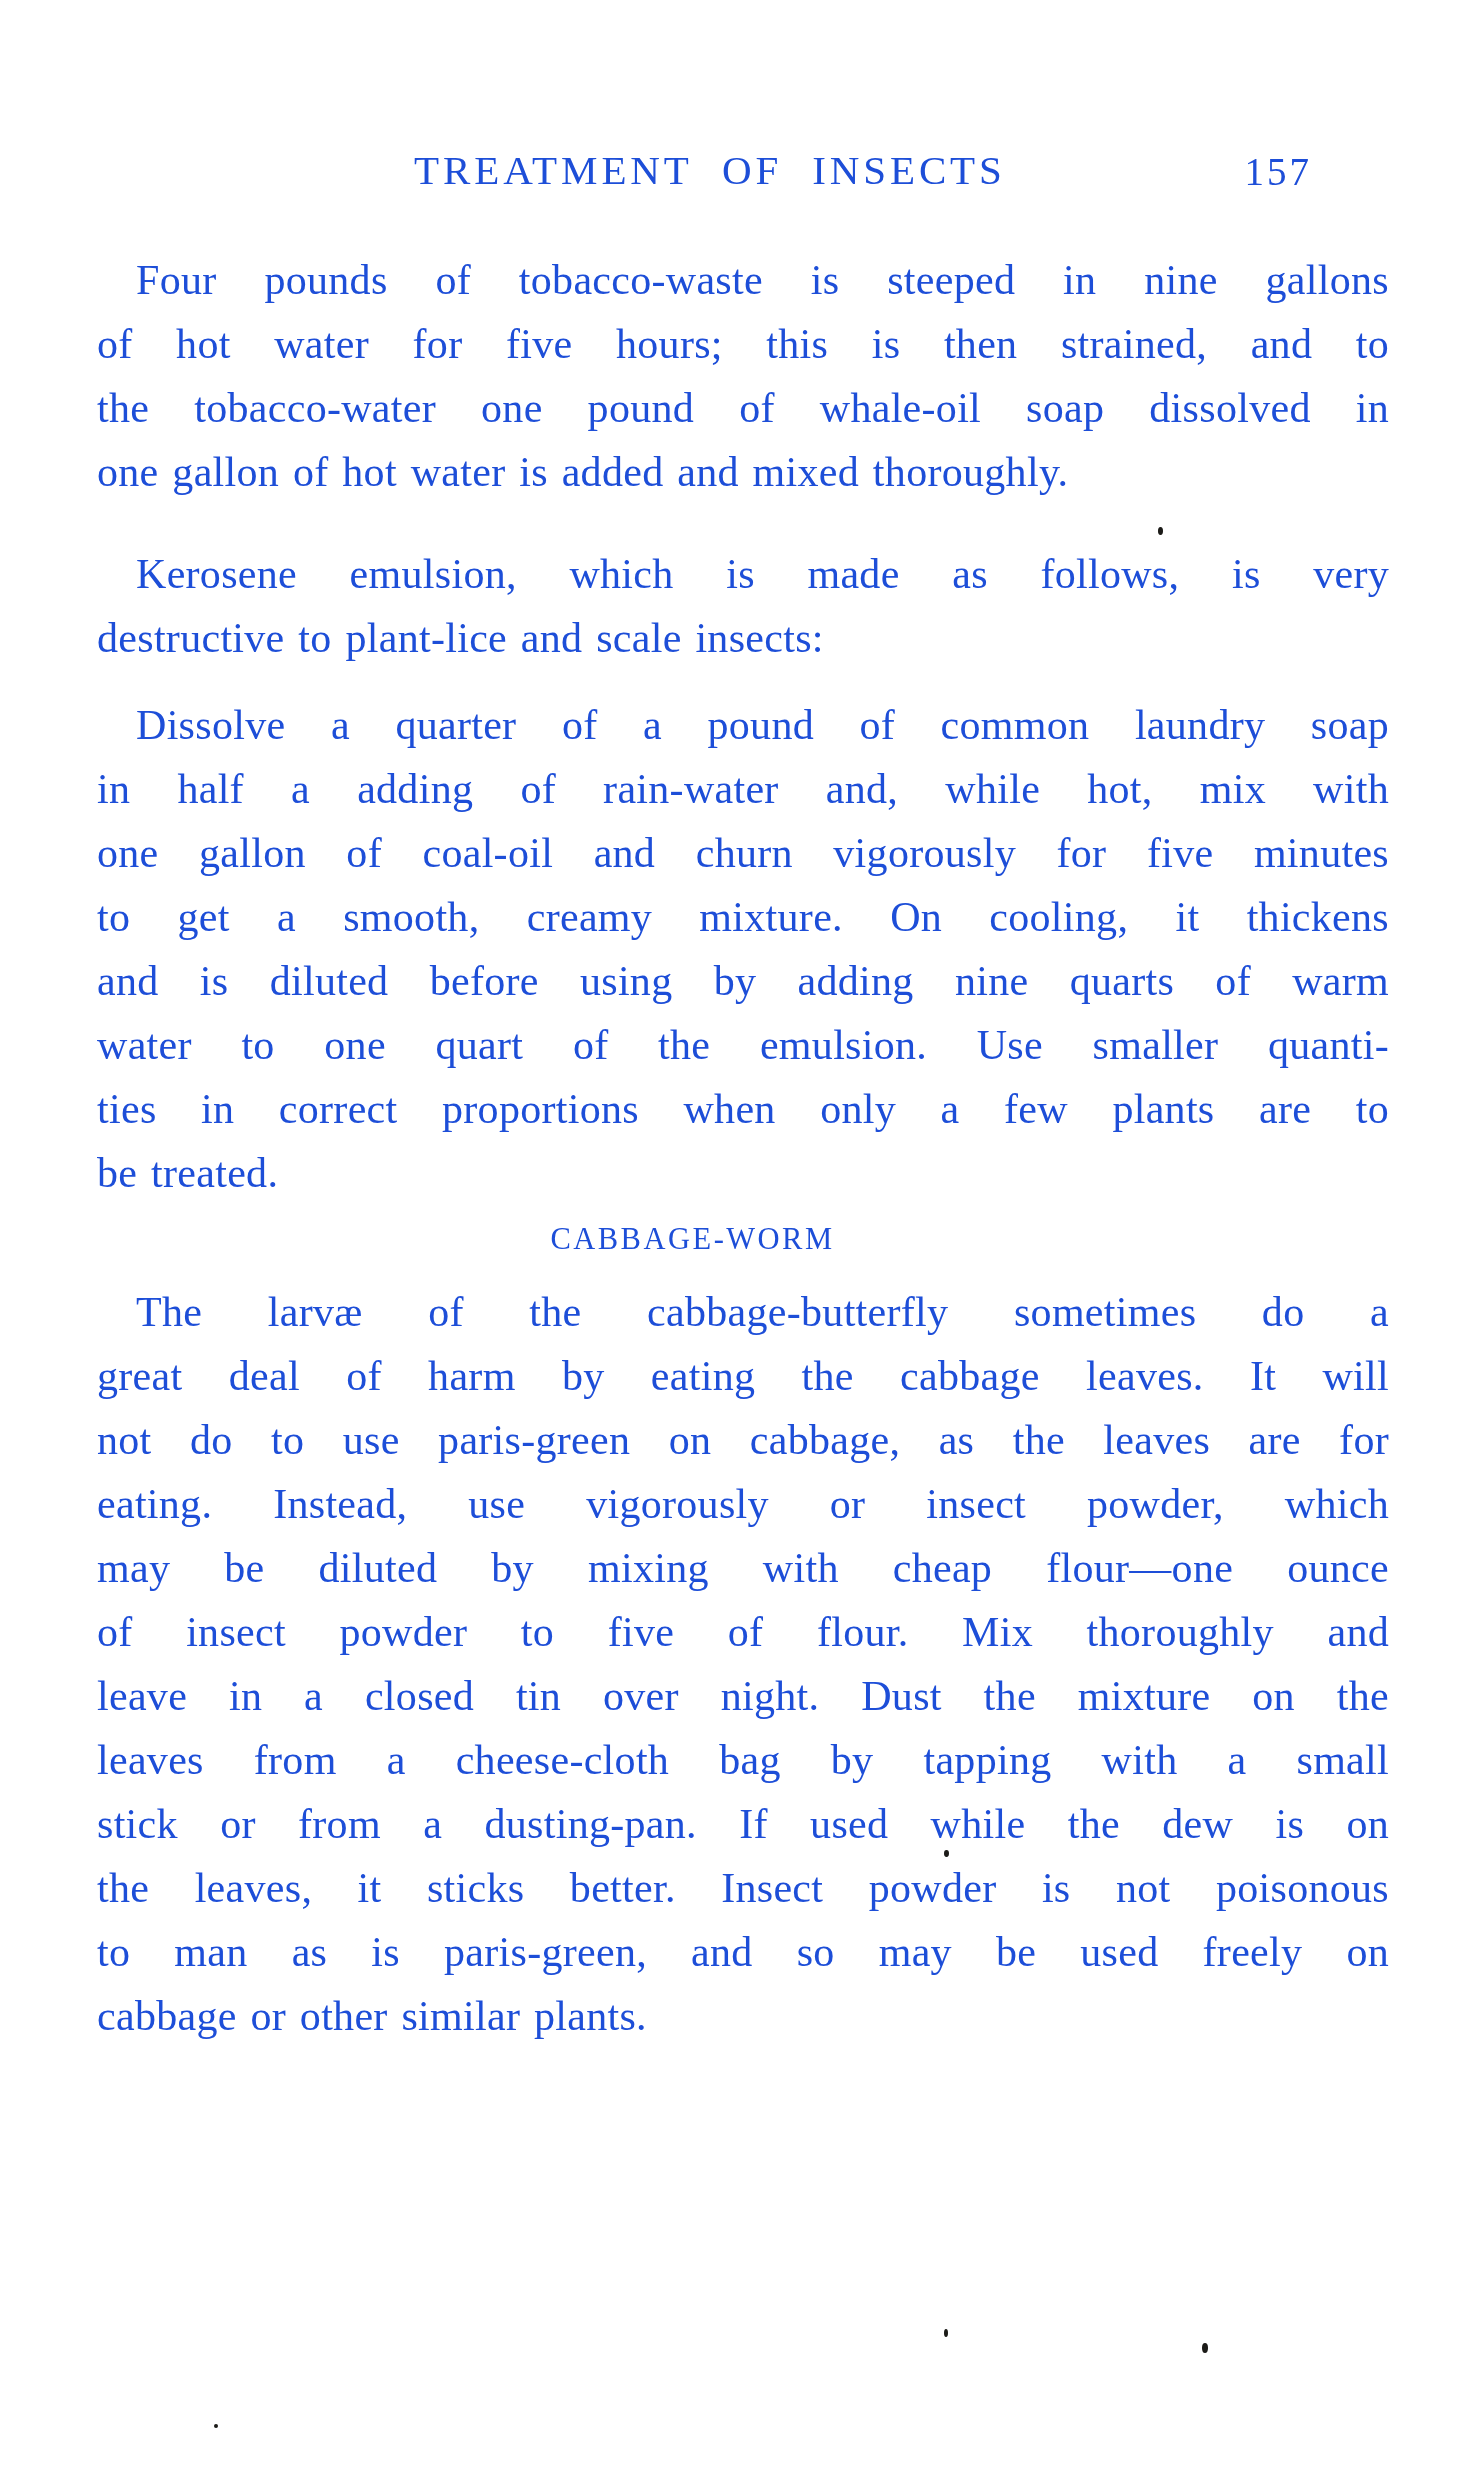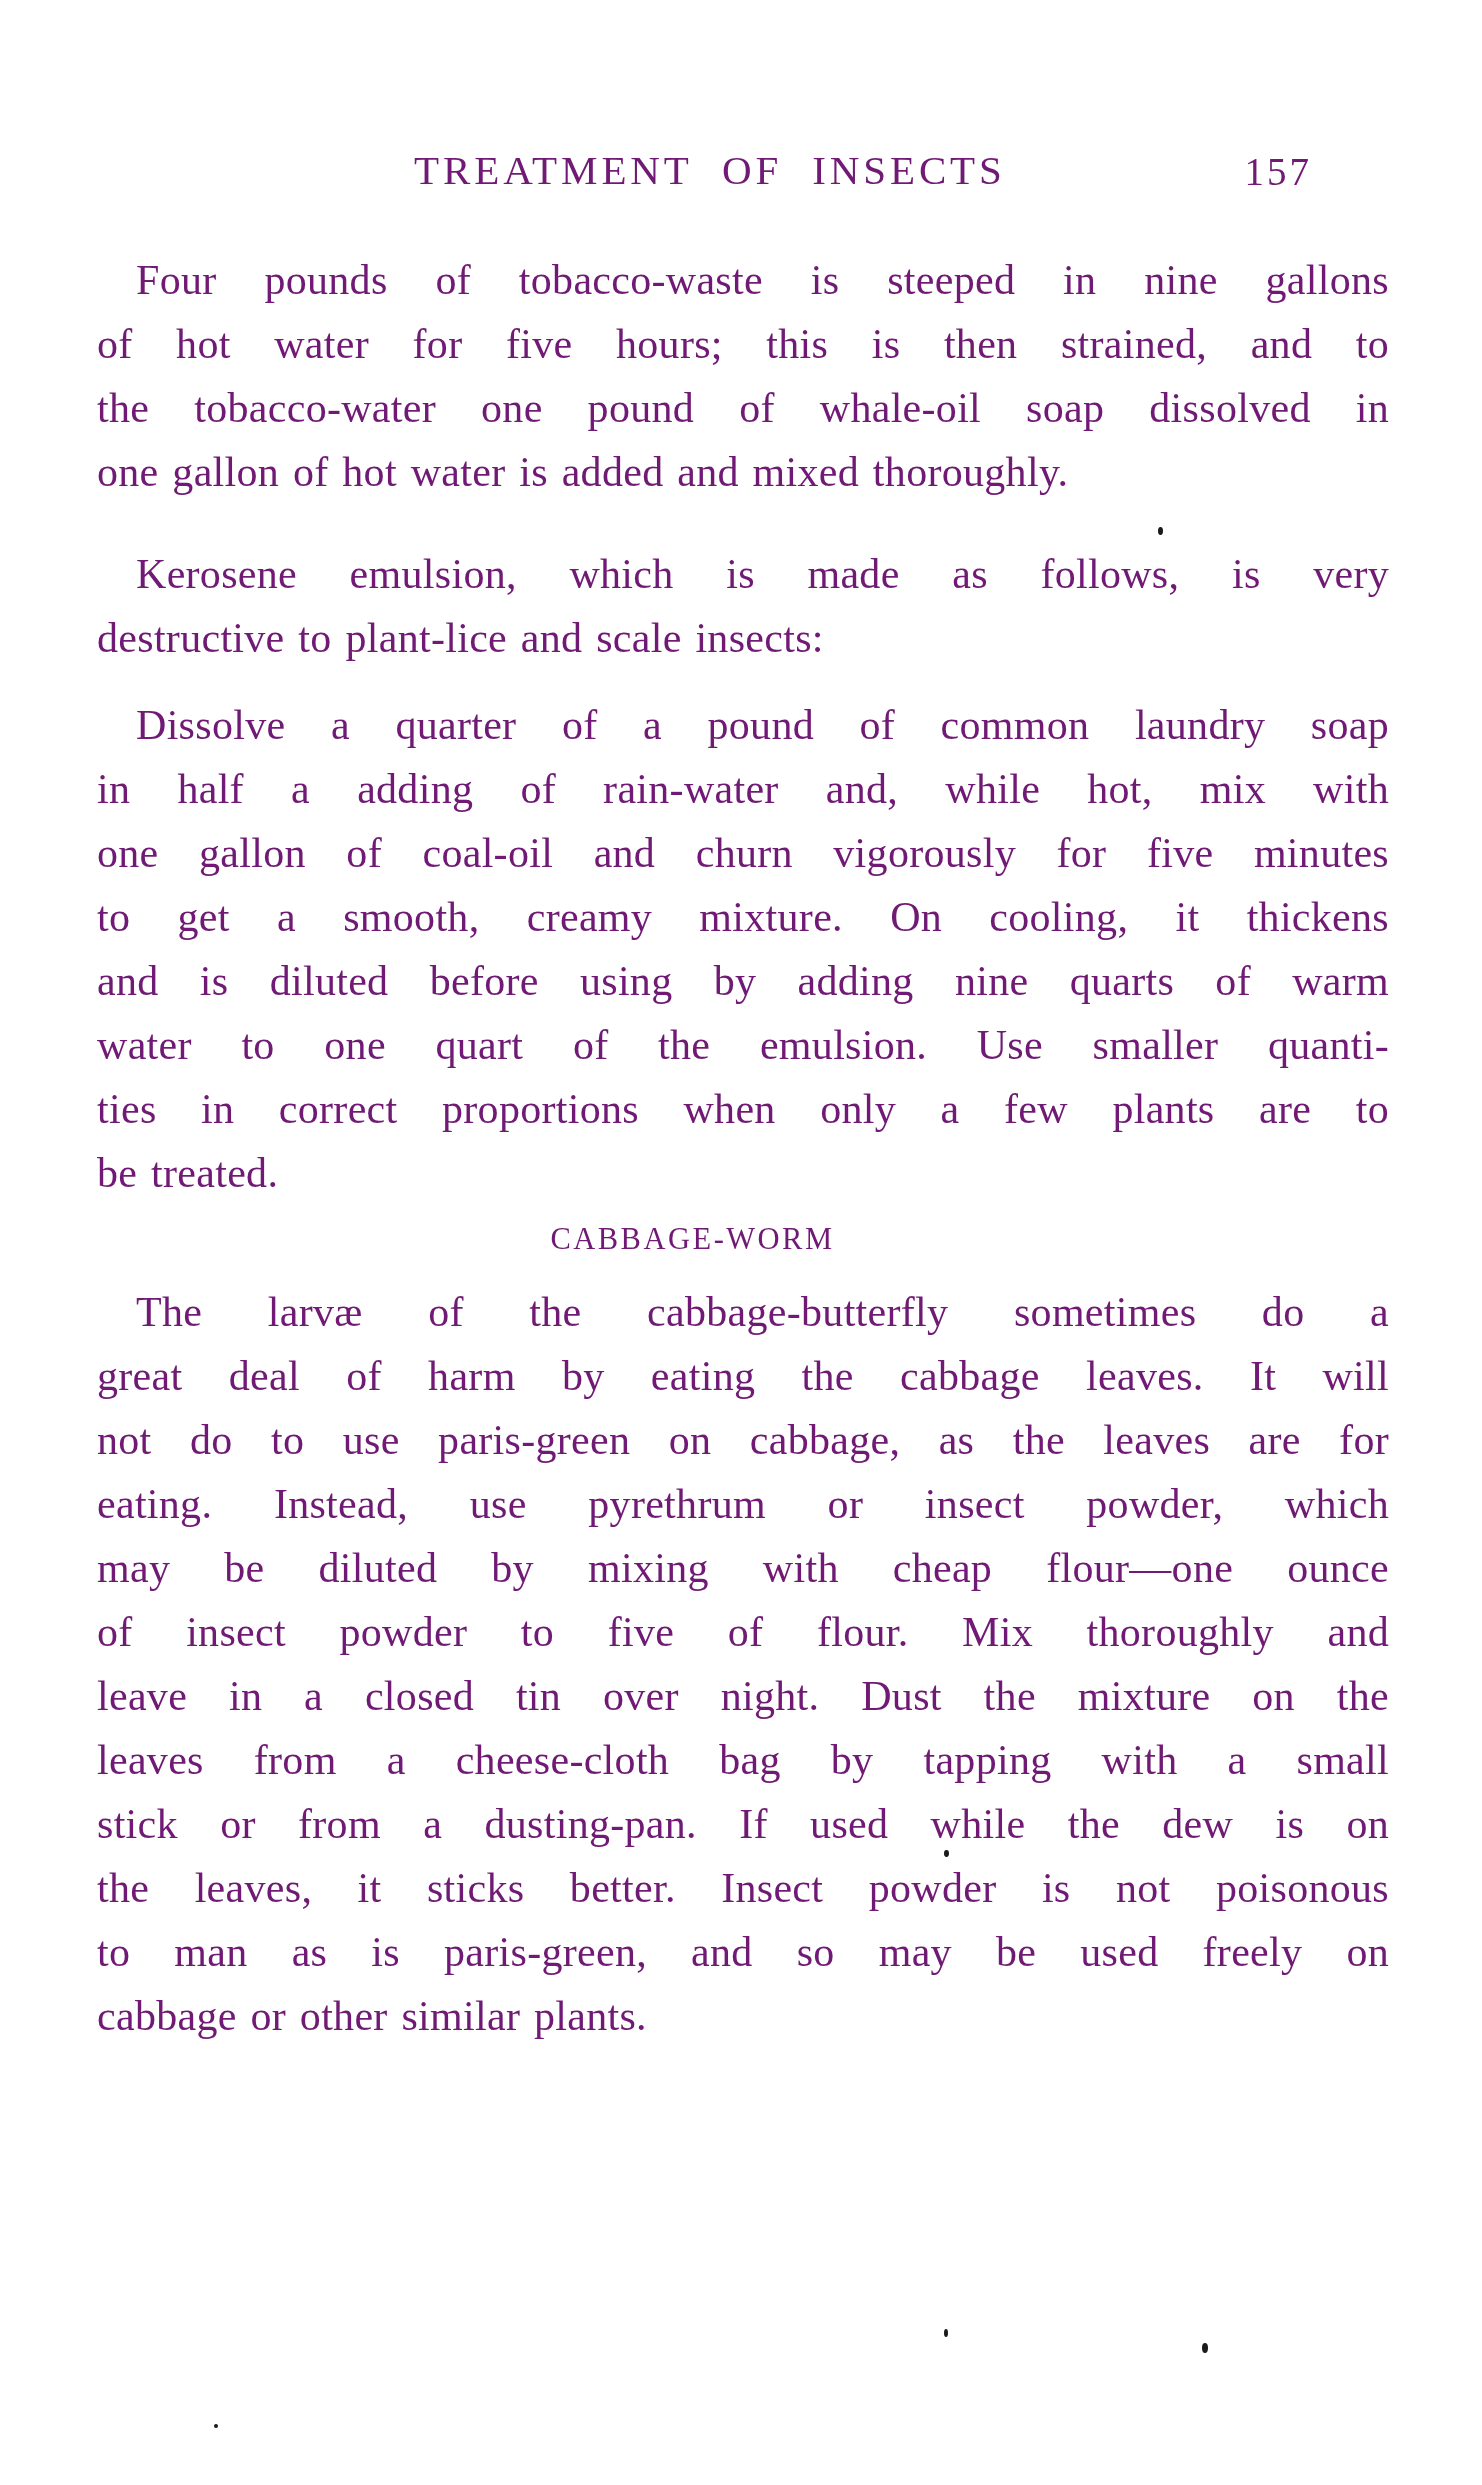--- a/index.html
+++ b/index.html
@@ -1,18 +1,18 @@
 <!DOCTYPE html>
 <html><head>
 <meta charset="utf-8">
 <style>
   html,body{margin:0;padding:0;background:#ffffff;}
   .page{
     position:relative;width:1483px;height:2485px;background:#ffffff;overflow:hidden;
-    font-family:"Liberation Serif","DejaVu Serif",serif;color:#701a75;
+    font-family:"Liberation Serif","DejaVu Serif",serif;color:#1d4ed8;
   }
   
   .running-head{position:absolute;top:145px;left:97px;width:1292px;height:51px;}
   .head-title{
     position:absolute;left:317px;top:0;font-size:41px;line-height:51px;
     letter-spacing:3.9px;word-spacing:15.8px;white-space:nowrap;
   }
   .head-page-number{
     position:absolute;right:77px;top:1px;font-size:39px;line-height:51px;letter-spacing:3px;
   }
@@ -73,21 +73,21 @@
     <div class="line">ties in correct proportions when only a few plants are to</div>
     <div class="line last">be treated.</div>
   </div>
 
   <div class="section-heading">CABBAGE-WORM</div>
 
   <div class="para para-cabbage">
     <div class="line first">The larvæ of the cabbage-butterfly sometimes do a</div>
     <div class="line">great deal of harm by eating the cabbage leaves.  It will</div>
     <div class="line">not do to use paris-green on cabbage, as the leaves are for</div>
-    <div class="line">eating.  Instead, use pyrethrum or insect powder, which</div>
+    <div class="line">eating.  Instead, use vigorously or insect powder, which</div>
     <div class="line">may be diluted by mixing with cheap flour—one ounce</div>
     <div class="line">of insect powder to five of flour.  Mix thoroughly and</div>
     <div class="line">leave in a closed tin over night.  Dust the mixture on the</div>
     <div class="line">leaves from a cheese-cloth bag by tapping with a small</div>
     <div class="line">stick or from a dusting-pan.  If used while the dew is on</div>
     <div class="line">the leaves, it sticks better.  Insect powder is not poisonous</div>
     <div class="line">to man as is paris-green, and so may be used freely on</div>
     <div class="line last">cabbage or other similar plants.</div>
   </div>
 

